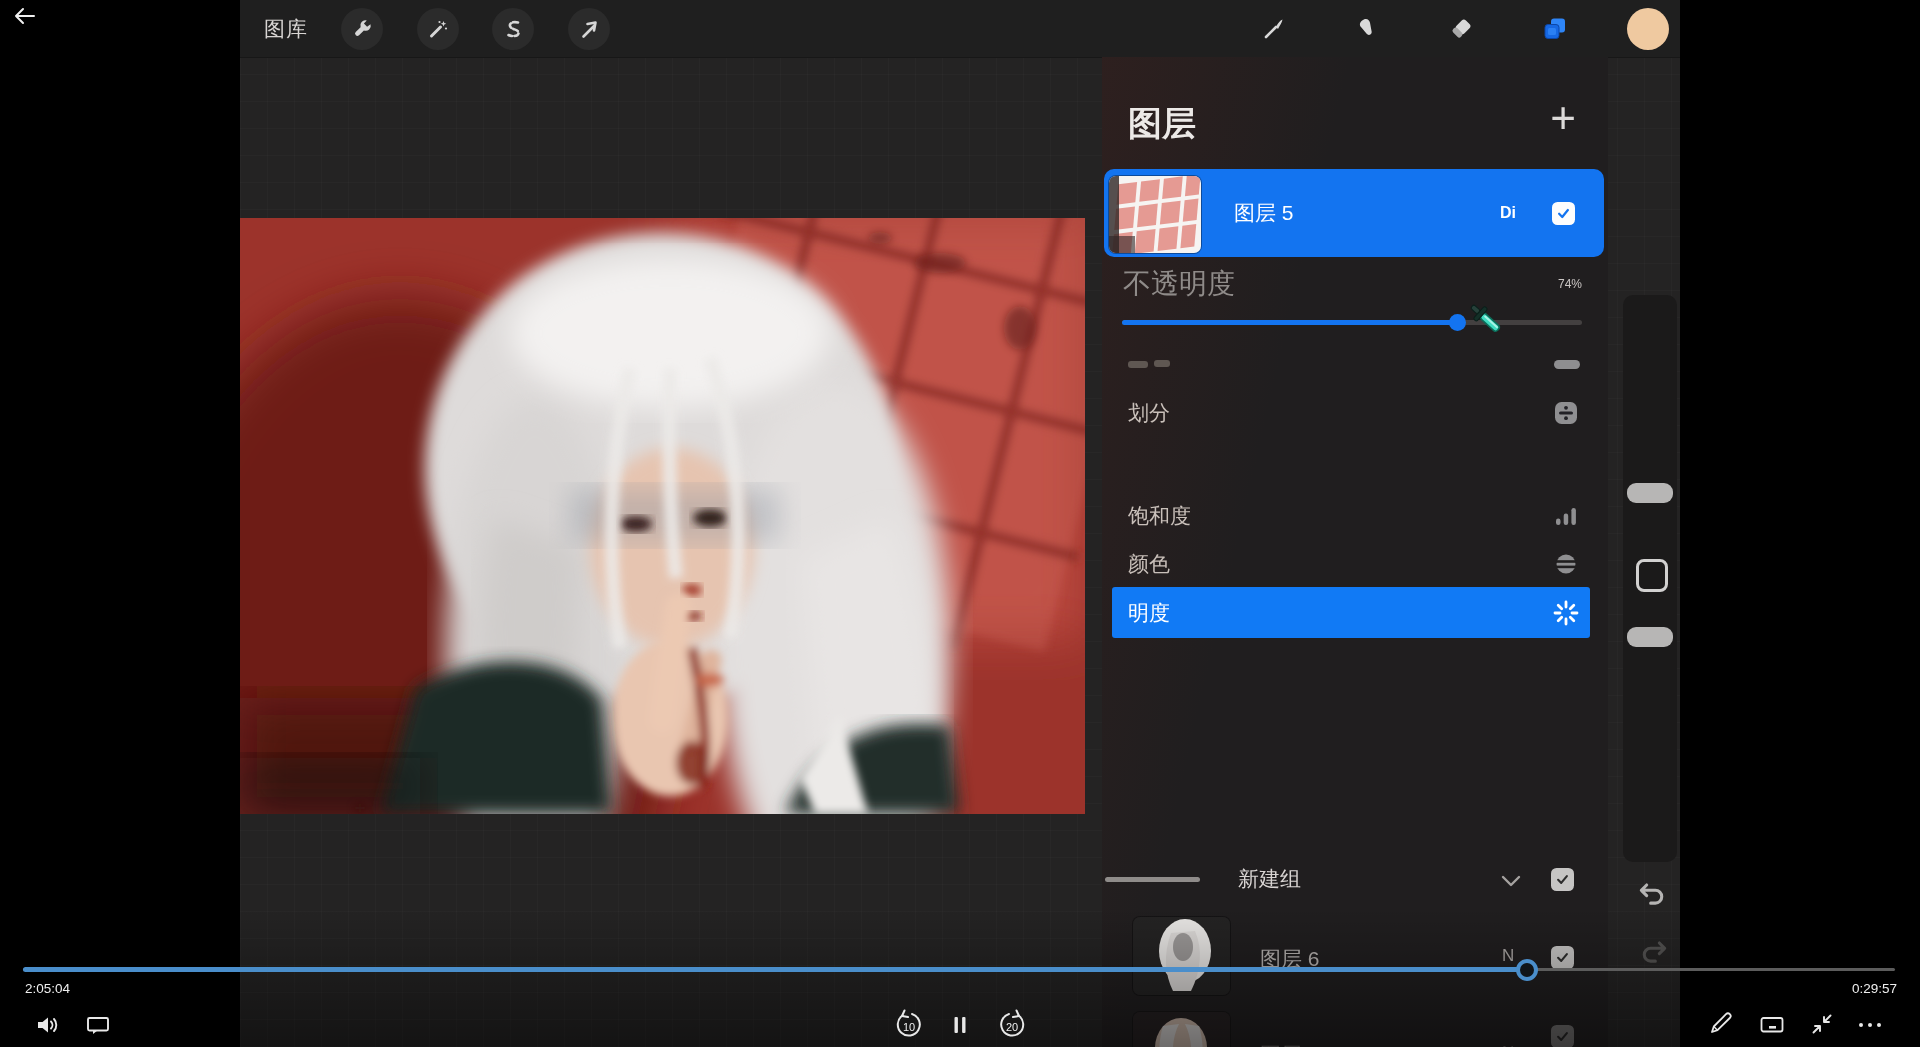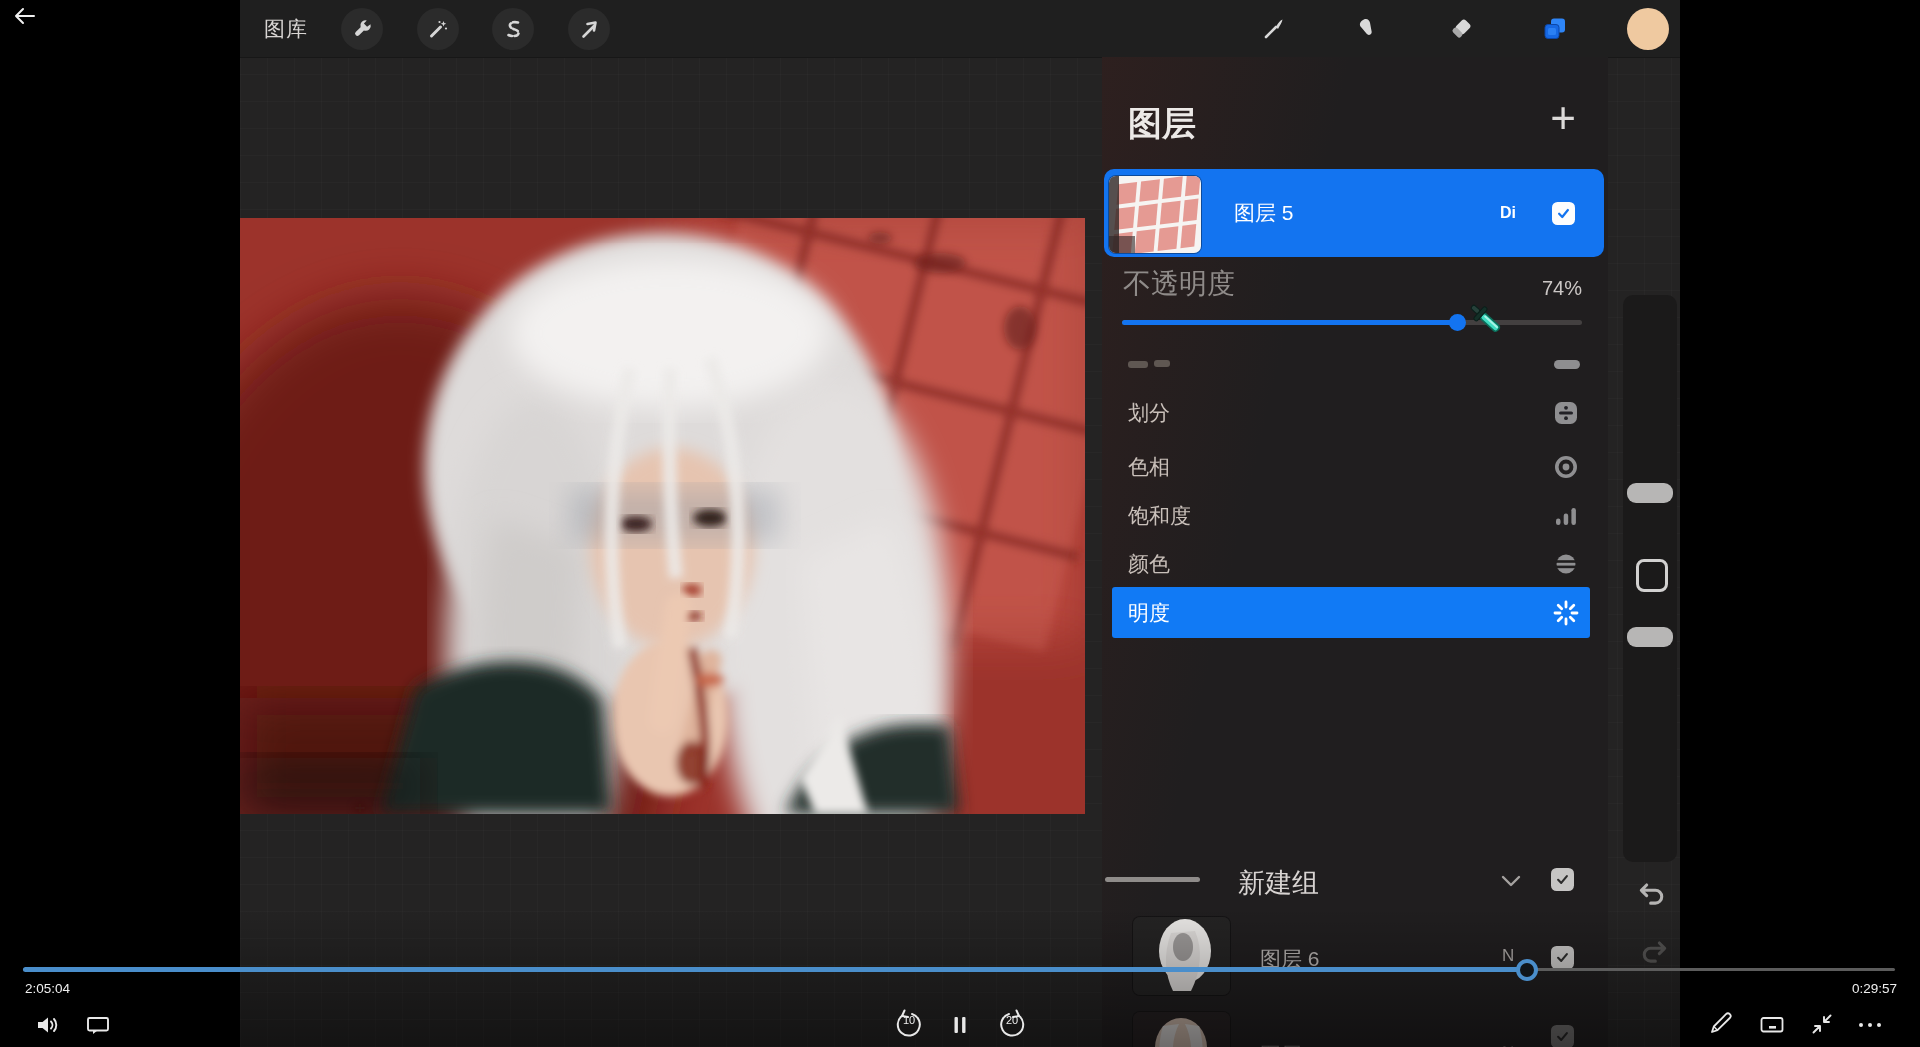--- a/index.html
+++ b/index.html
@@ -35,33 +35,33 @@
   #sel-thumb{position:absolute;left:5px;top:7px;width:92px;height:77px;}
   #sel-name{position:absolute;left:130px;top:0;height:88px;display:flex;align-items:center;
             color:#fff;font-size:21px;}
   #sel-blend{position:absolute;left:396px;top:0;height:88px;display:flex;align-items:center;
              color:#fff;font-size:16px;font-weight:bold;}
   .checkbox{width:23px;height:23px;border-radius:5.5px;display:flex;align-items:center;justify-content:center;}
   .cb-white{background:#fdfdfd;}
   .cb-gray{background:#c6c5c4;}
   #opacity-label{position:absolute;left:21px;top:208px;font-size:28px;color:#8f8b89;}
   #opacity-value{position:absolute;left:400px;top:220px;width:80px;text-align:right;
-                 font-size:20px;color:#cbc7c5;}
+                 font-size:12px;color:#cbc7c5;}
   #slider-track{position:absolute;left:20px;top:263px;width:460px;height:5px;border-radius:3px;background:#434040;}
   #slider-fill{position:absolute;left:0;top:0;height:5px;width:336px;border-radius:3px;background:#1374f0;}
   #slider-handle{position:absolute;left:327px;top:-6px;width:17px;height:17px;border-radius:50%;background:#1374f0;}
   .frag{position:absolute;height:7px;border-radius:3px;background:#5f5752;}
   .blend-row{position:absolute;left:0;width:506px;height:51px;}
   .blend-label{position:absolute;left:26px;top:0;height:51px;display:flex;align-items:center;
                font-size:21px;color:#c9c0ba;}
   .blend-icon{position:absolute;left:450px;top:12px;width:28px;height:28px;}
   .blend-row.selected{left:10px;width:478px;background:#117af5;border-radius:3px;}
   .blend-row.selected .blend-label{color:#fff;}
   #group-line{position:absolute;left:3px;top:820px;width:95px;height:5px;border-radius:2.5px;background:#8f8c8a;}
-  #group-name{position:absolute;left:136px;top:808px;font-size:27px;color:#d8d4d2;}
+  #group-name{position:absolute;left:136px;top:808px;font-size:21px;color:#d8d4d2;}
   #layer6-thumb{position:absolute;left:31px;top:860px;width:97px;height:78px;}
   #layer6-name{position:absolute;left:158px;top:888px;font-size:21px;color:#b5b1af;}
   #layer6-blend{position:absolute;left:400px;top:889px;font-size:17px;color:#a9a5a3;}
   #layer7-thumb{position:absolute;left:31px;top:955px;width:97px;height:78px;opacity:.85;}
   #layer7-name{position:absolute;left:158px;top:984px;font-size:21px;color:#6f6b69;}
   #layer7-blend{position:absolute;left:400px;top:986px;font-size:17px;color:#5c5956;}
   
   #sidebar{position:absolute;left:1383px;top:295px;width:54px;height:567px;border-radius:10px;
            background:#1b1a1a;}
   .side-handle{position:absolute;left:4px;width:46px;height:20px;border-radius:9px;background:#b7b6b5;}
@@ -71,21 +71,21 @@
   #bottom-grad{position:absolute;left:0;bottom:0;width:1920px;height:140px;
                background:linear-gradient(180deg, rgba(0,0,0,0), rgba(0,0,0,.45));pointer-events:none;}
   #tl-gray{position:absolute;left:23px;top:968px;width:1872px;height:3px;background:#5c5c5c;border-radius:2px;}
   #tl-blue{position:absolute;left:23px;top:967px;width:1504px;height:5px;background:#4a8ecb;border-radius:3px;}
   #tl-handle{position:absolute;left:1516px;top:959px;width:22px;height:22px;border-radius:50%;
              border:4px solid #4a8ecb;background:#10151a;box-sizing:border-box;}
   .time{position:absolute;top:981px;font-size:13.5px;color:#efefef;}
   #time-cur{left:25px;}
   #time-rem{left:1835px;width:62px;text-align:right;}
   .pbtn{position:absolute;width:34px;height:34px;display:flex;align-items:center;justify-content:center;}
-  .arc-num{position:absolute;left:0;top:6px;width:34px;text-align:center;font-size:11px;color:#eee;}
+  .arc-num{position:absolute;left:0;top:13px;width:34px;text-align:center;font-size:11px;color:#eee;}
 </style>
 </head>
 <body>
 
 <div id="video">
 
   <div id="canvas-area">
 
     <svg class="abs" style="left:0;top:161px;" width="845" height="596" viewBox="0 0 845 596">
       <defs>
@@ -291,27 +291,20 @@
 
     <div class="blend-row" style="top:330px;">
       <div class="blend-label">划分</div>
       <svg class="blend-icon" viewBox="0 0 28 28">
         <rect x="3" y="3" width="22" height="22" rx="6.5" fill="#8f8f91"></rect>
         <circle cx="14" cy="8.8" r="1.9" fill="#222126"></circle>
         <rect x="7" y="12.4" width="14" height="3.2" rx="1.6" fill="#222126"></rect>
         <circle cx="14" cy="19.2" r="1.9" fill="#222126"></circle>
       </svg>
     </div>
-    <div class="blend-row" style="top:384px;">
-      <div class="blend-label">色相</div>
-      <svg class="blend-icon" viewBox="0 0 28 28">
-        <circle cx="14" cy="14" r="9.2" fill="none" stroke="#8f8f91" stroke-width="3.6"></circle>
-        <circle cx="14" cy="14" r="3.4" fill="#8f8f91"></circle>
-      </svg>
-    </div>
     <div class="blend-row" style="top:433px;">
       <div class="blend-label">饱和度</div>
       <svg class="blend-icon" viewBox="0 0 28 28">
         <rect x="4" y="16.5" width="4.5" height="6.5" rx="2.2" fill="#8f8f91"></rect>
         <rect x="11.7" y="11.5" width="4.5" height="11.5" rx="2.2" fill="#8f8f91"></rect>
         <rect x="19.4" y="6" width="4.5" height="17" rx="2.2" fill="#8f8f91"></rect>
       </svg>
     </div>
     <div class="blend-row" style="top:481px;">
       <div class="blend-label">颜色</div>

